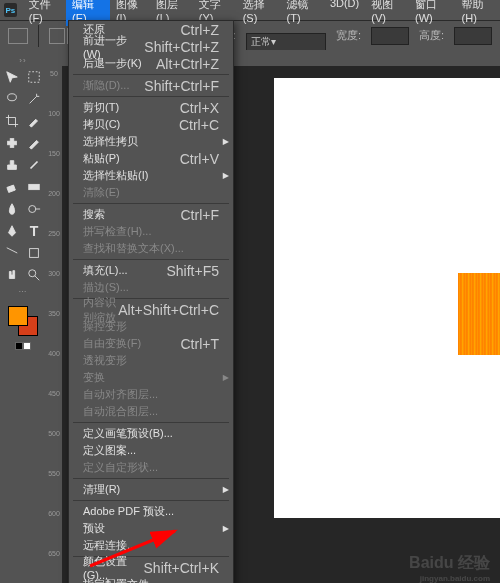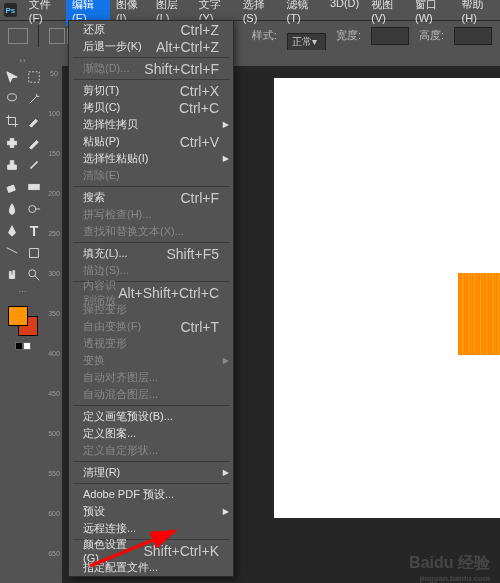--- a/index.html
+++ b/index.html
@@ -8,21 +8,21 @@
 .menubar { background: #535353; height: 20px; display: flex; align-items: center; padding-left: 4px; color: #e0e0e0; font-size: 11px; }
 .menubar .logo { width: 14px; height: 14px; background: #2a2a2a; border-radius: 2px; margin-right: 6px; display: flex; align-items: center; justify-content: center; font-size: 8px; color: #4fc3f7; font-weight: bold; }
 .menubar .item { padding: 2px 6px; cursor: pointer; }
 .menubar .item.active { background: #1473e6; color: #fff; }
 
 .optionsbar { background: #535353; height: 30px; border-top: 1px solid #2a2a2a; display: flex; align-items: center; padding: 0 8px; color: #e0e0e0; font-size: 11px; gap: 10px; }
 .optionsbar .icon { width: 20px; height: 16px; border: 1px solid #888; display: inline-block; }
 .optionsbar .sep { width: 1px; height: 22px; background: #2a2a2a; }
 .optionsbar .label { color: #bbb; }
 .optionsbar .input { background: #3a3a3a; border: 1px solid #222; width: 38px; height: 18px; }
-.optionsbar .select { background: #3a3a3a; border: 1px solid #222; height: 18px; width: 39px; color: #ccc; font-size: 10px; display:flex; align-items:center; padding:0 4px; justify-content:flex-start;margin-top:12px;}
+.optionsbar .select { background: #3a3a3a; border: 1px solid #222; height: 18px; width: 80px; color: #ccc; font-size: 10px; display:flex; align-items:center; padding:0 4px; justify-content:flex-start;margin-top:12px;}
 
 .workspace { display: flex; height: calc(100% - 50px); }
 
 .toolbox { background: #535353; width: 46px; display: flex; flex-direction: column; align-items: center; padding-top: 6px; gap: 2px; }
 .toolbox .dots { color: #999; font-size: 8px; letter-spacing: 1px; }
 .toolrow { display: flex; gap: 2px; }
 .tool { width: 20px; height: 20px; display: flex; align-items: center; justify-content: center; color: #e0e0e0; font-size: 13px; cursor: pointer; position: relative; }
 .tool svg { width: 14px; height: 14px; fill: #e0e0e0; stroke: #e0e0e0; }
 .swatches { margin-top: 8px; position: relative; width: 30px; height: 30px; }
 .swatch-fg { position: absolute; top: 0; left: 0; width: 20px; height: 20px; border: 1px solid #000; z-index: 2; }
@@ -243,20 +243,24 @@
     <div class="orange-rect"></div>
   </div>
 </div>
 
 <div class="dropdown" id="dropdown">
     <div class="mitem">
       <span>还原</span>
       <span class="shortcut">Ctrl+Z</span>
     </div>
     <div class="mitem">
+      <span>前进一步(W)</span>
+      <span class="shortcut">Shift+Ctrl+Z</span>
+    </div>
+    <div class="mitem">
       <span>后退一步(K)</span>
       <span class="shortcut">Alt+Ctrl+Z</span>
     </div>
     <div class="sep"></div>
     <div class="mitem disabled">
       <span>渐隐(D)...</span>
       <span class="shortcut">Shift+Ctrl+F</span>
     </div>
     <div class="sep"></div>
     <div class="mitem">

